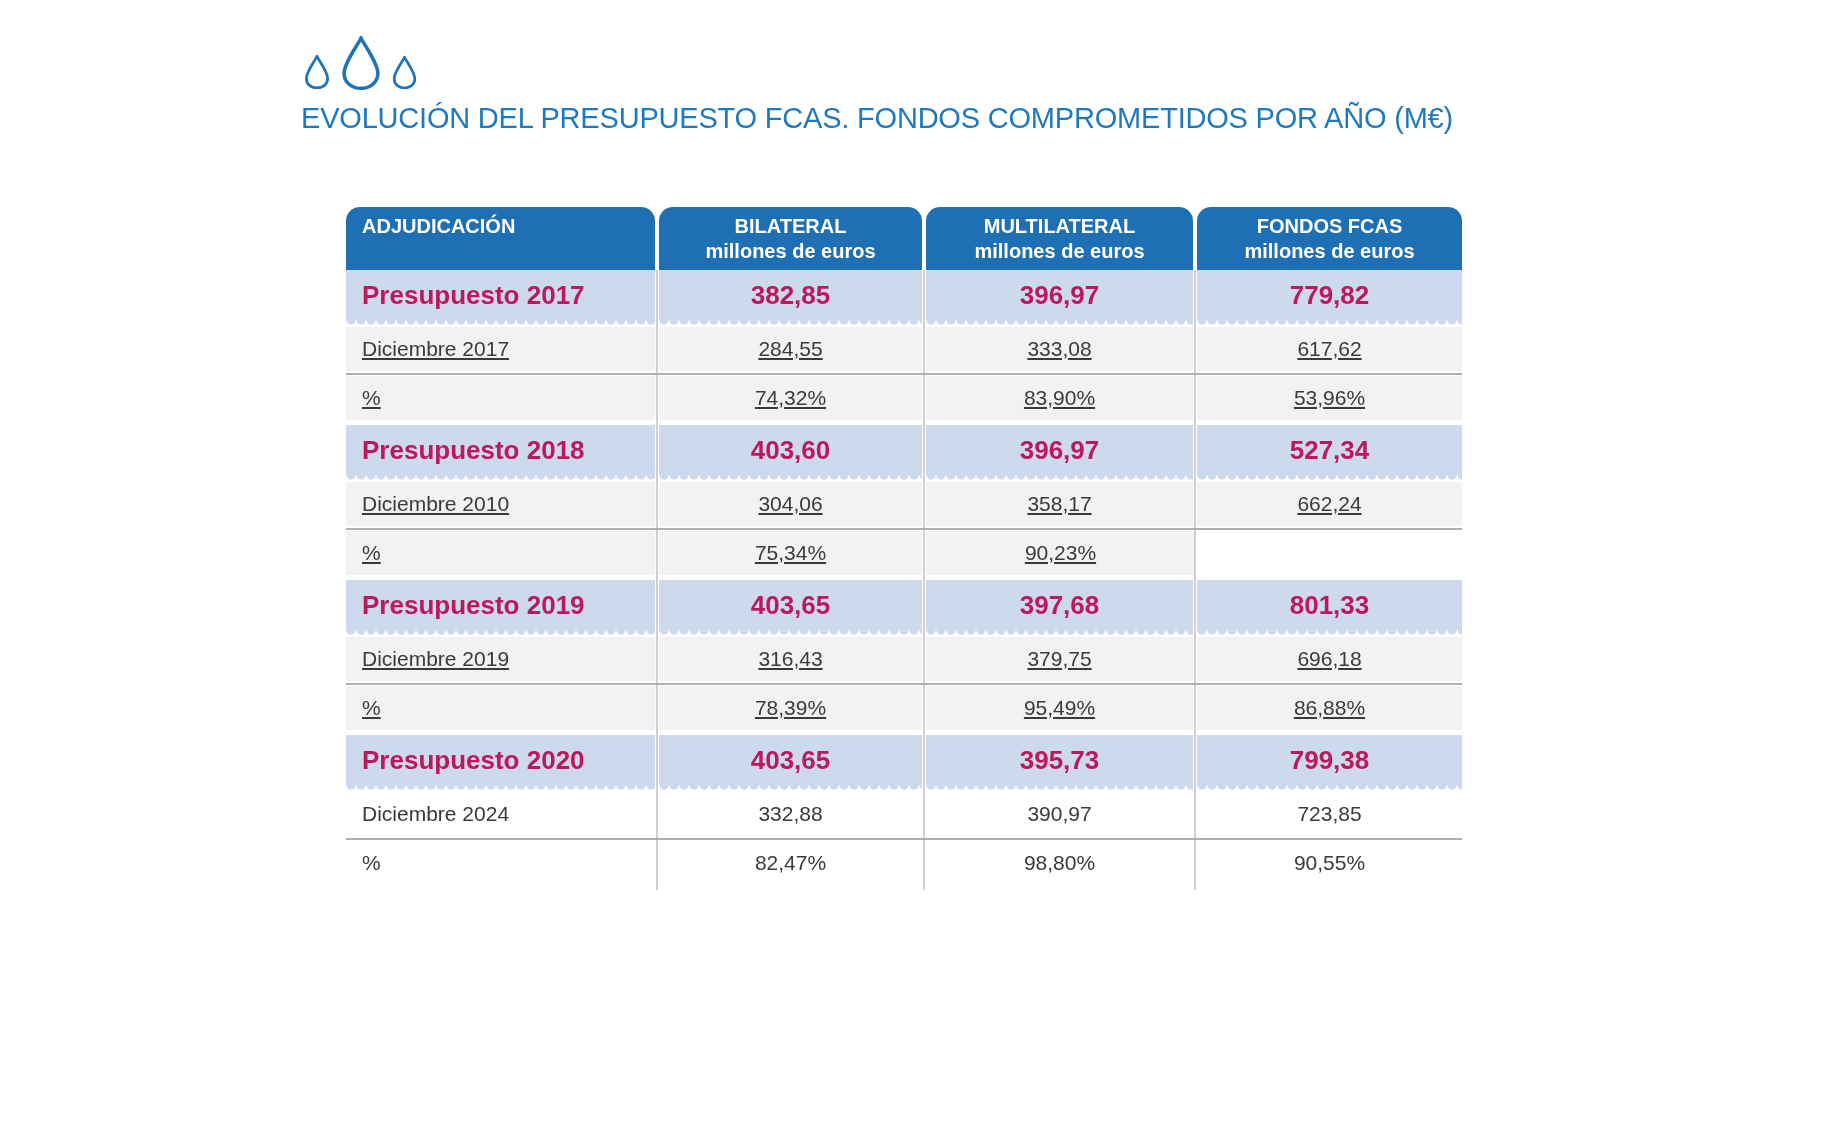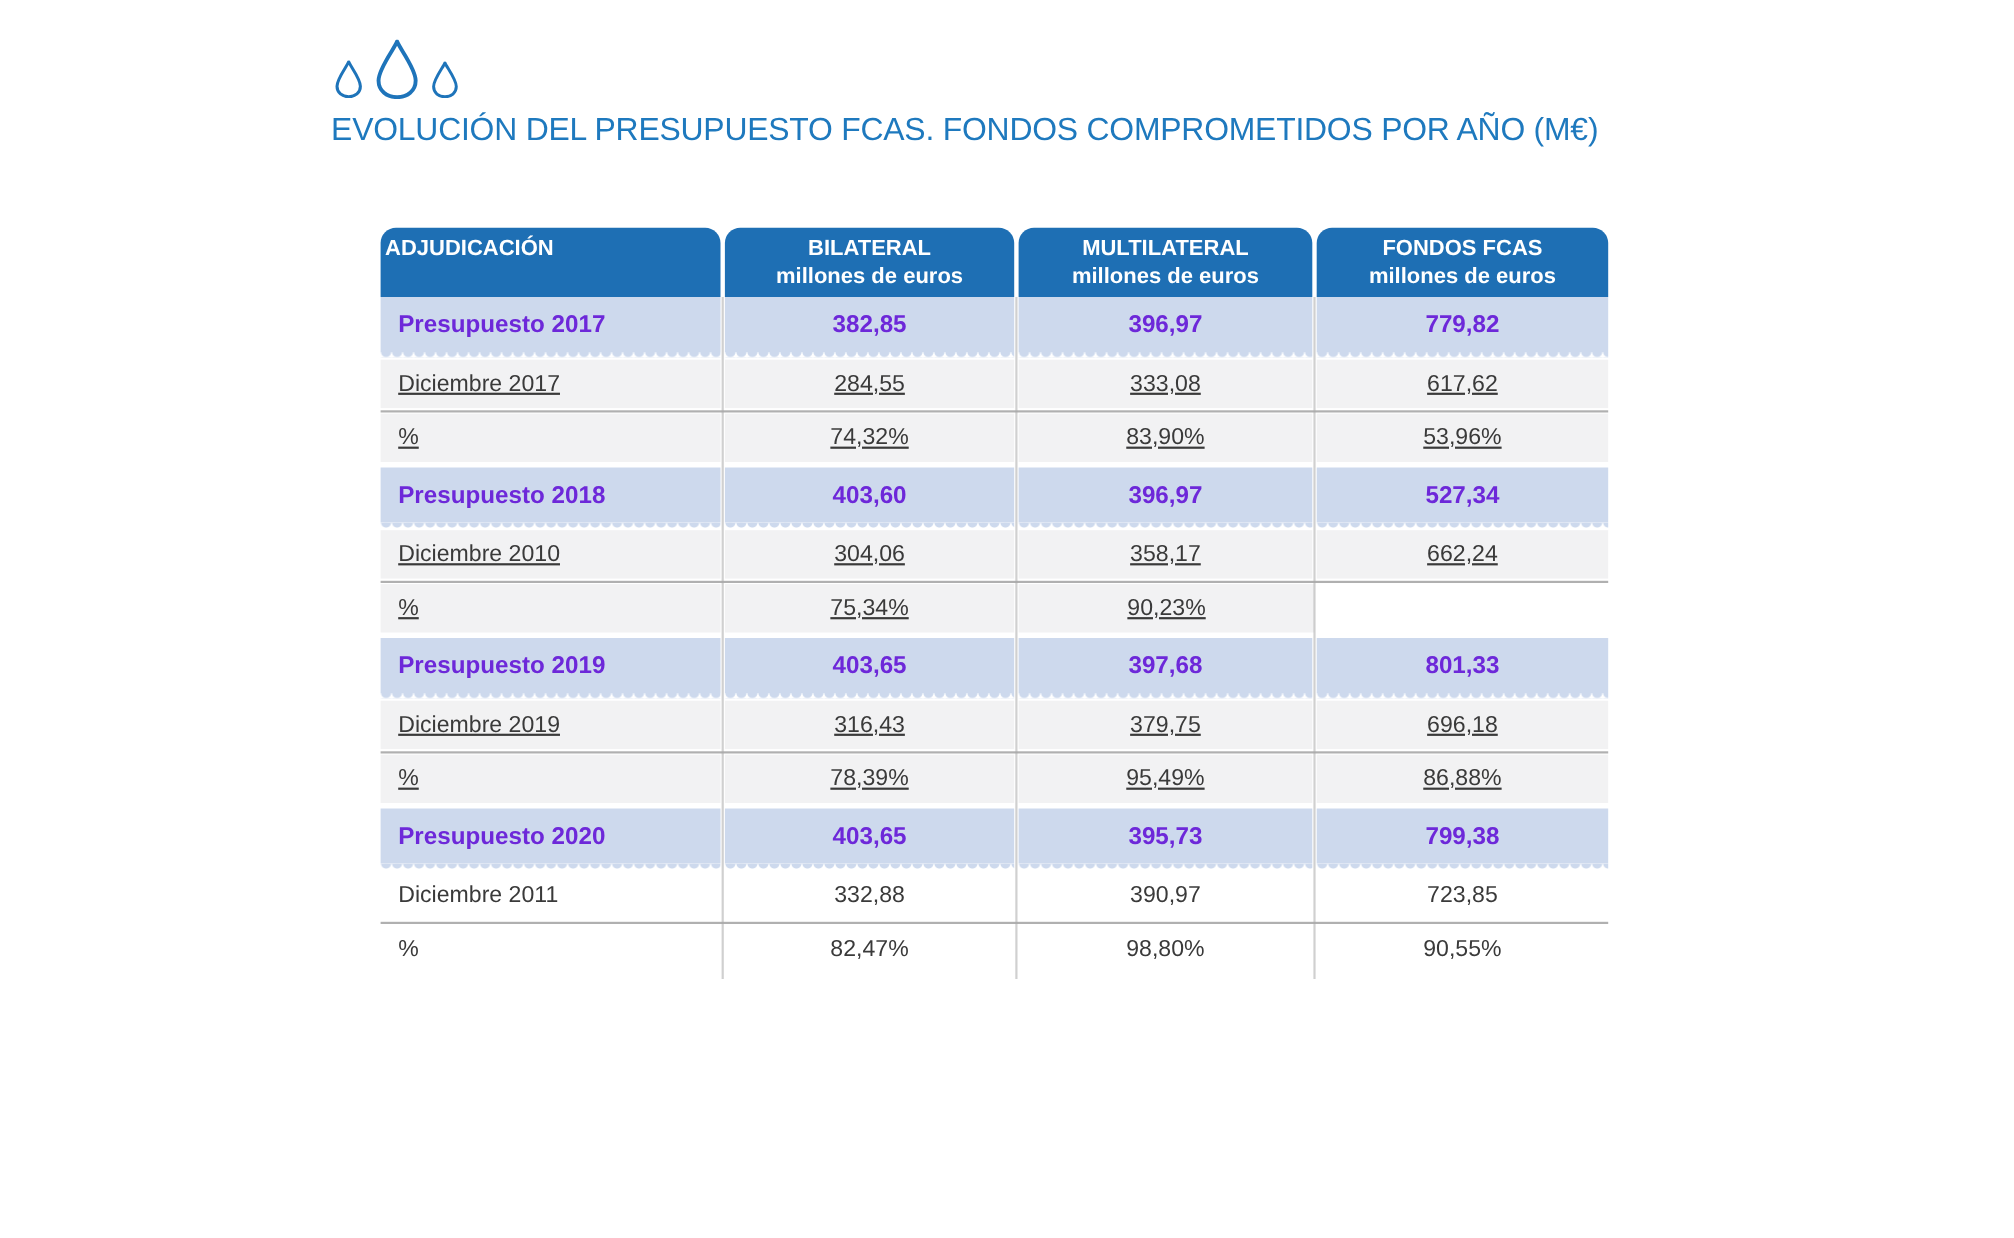--- a/index.html
+++ b/index.html
@@ -21,31 +21,31 @@
   .tbl{position:absolute;left:346px;top:207px;width:1116px;}
   .hrow,.drow{display:grid;grid-template-columns:311px 267px 271px 267px;}
   .hcell,.cell{margin:0 2px;box-sizing:border-box;}
   .hrow .hcell:first-child,.drow .cell:first-child{margin-left:0;}
   .hrow .hcell:last-child,.drow .cell:last-child{margin-right:0;}
 
   .hrow{height:63px;}
   .hcell{background:#1e6fb4;border-radius:14px 14px 0 0;color:#ffffff;
          text-align:center;padding-top:7px;}
   .hcell .h-label,.hcell .h-sub{display:block;font-weight:bold;font-size:20px;line-height:25px;}
-  .hcell.first{text-align:left;padding-left:4px;}
+  .hcell.first{text-align:left;padding-left:16px;}
 
   .drow{position:relative;}
   .cell{display:flex;align-items:center;justify-content:center;
         font-size:21px;color:#3a3a3a;}
   .c-label{justify-content:flex-start;padding-left:16px;}
 
   
   .row-budget{height:55px;margin-bottom:2px;}
   .row-budget .cell{height:50px;background:#cdd9ed;position:relative;
-                    font-weight:bold;font-size:22px;color:#6d28d9;}
+                    font-weight:bold;font-size:26px;color:#be185d;}
   .row-budget .cell::after{content:"";position:absolute;top:50px;left:0;right:0;height:5px;
       background-image:radial-gradient(circle at 5px 0px,#cdd9ed 4.2px,rgba(0,0,0,0) 5px);
       background-size:10px 5px;background-repeat:repeat-x;}
 
   
   .row-month,.row-percent{height:44px;margin-bottom:5px;}
   .row-month .cell,.row-percent .cell{background:#f2f2f3;height:44px;text-decoration:underline;}
 
   
   .row-month-white,.row-percent-white{height:44px;margin-bottom:5px;}
@@ -154,21 +154,21 @@
     <div class="cell c-num">95,49%</div>
     <div class="cell c-num">86,88%</div>
   </div>
         <div class="drow row-budget">
     <div class="cell c-label">Presupuesto 2020</div>
     <div class="cell c-num">403,65</div>
     <div class="cell c-num">395,73</div>
     <div class="cell c-num">799,38</div>
   </div>
         <div class="drow row-month-white">
-    <div class="cell c-label">Diciembre 2011</div>
+    <div class="cell c-label">Diciembre 2024</div>
     <div class="cell c-num">332,88</div>
     <div class="cell c-num">390,97</div>
     <div class="cell c-num">723,85</div>
   </div>
         <div class="drow row-percent-white">
     <div class="cell c-label">%</div>
     <div class="cell c-num">82,47%</div>
     <div class="cell c-num">98,80%</div>
     <div class="cell c-num">90,55%</div>
   </div>

